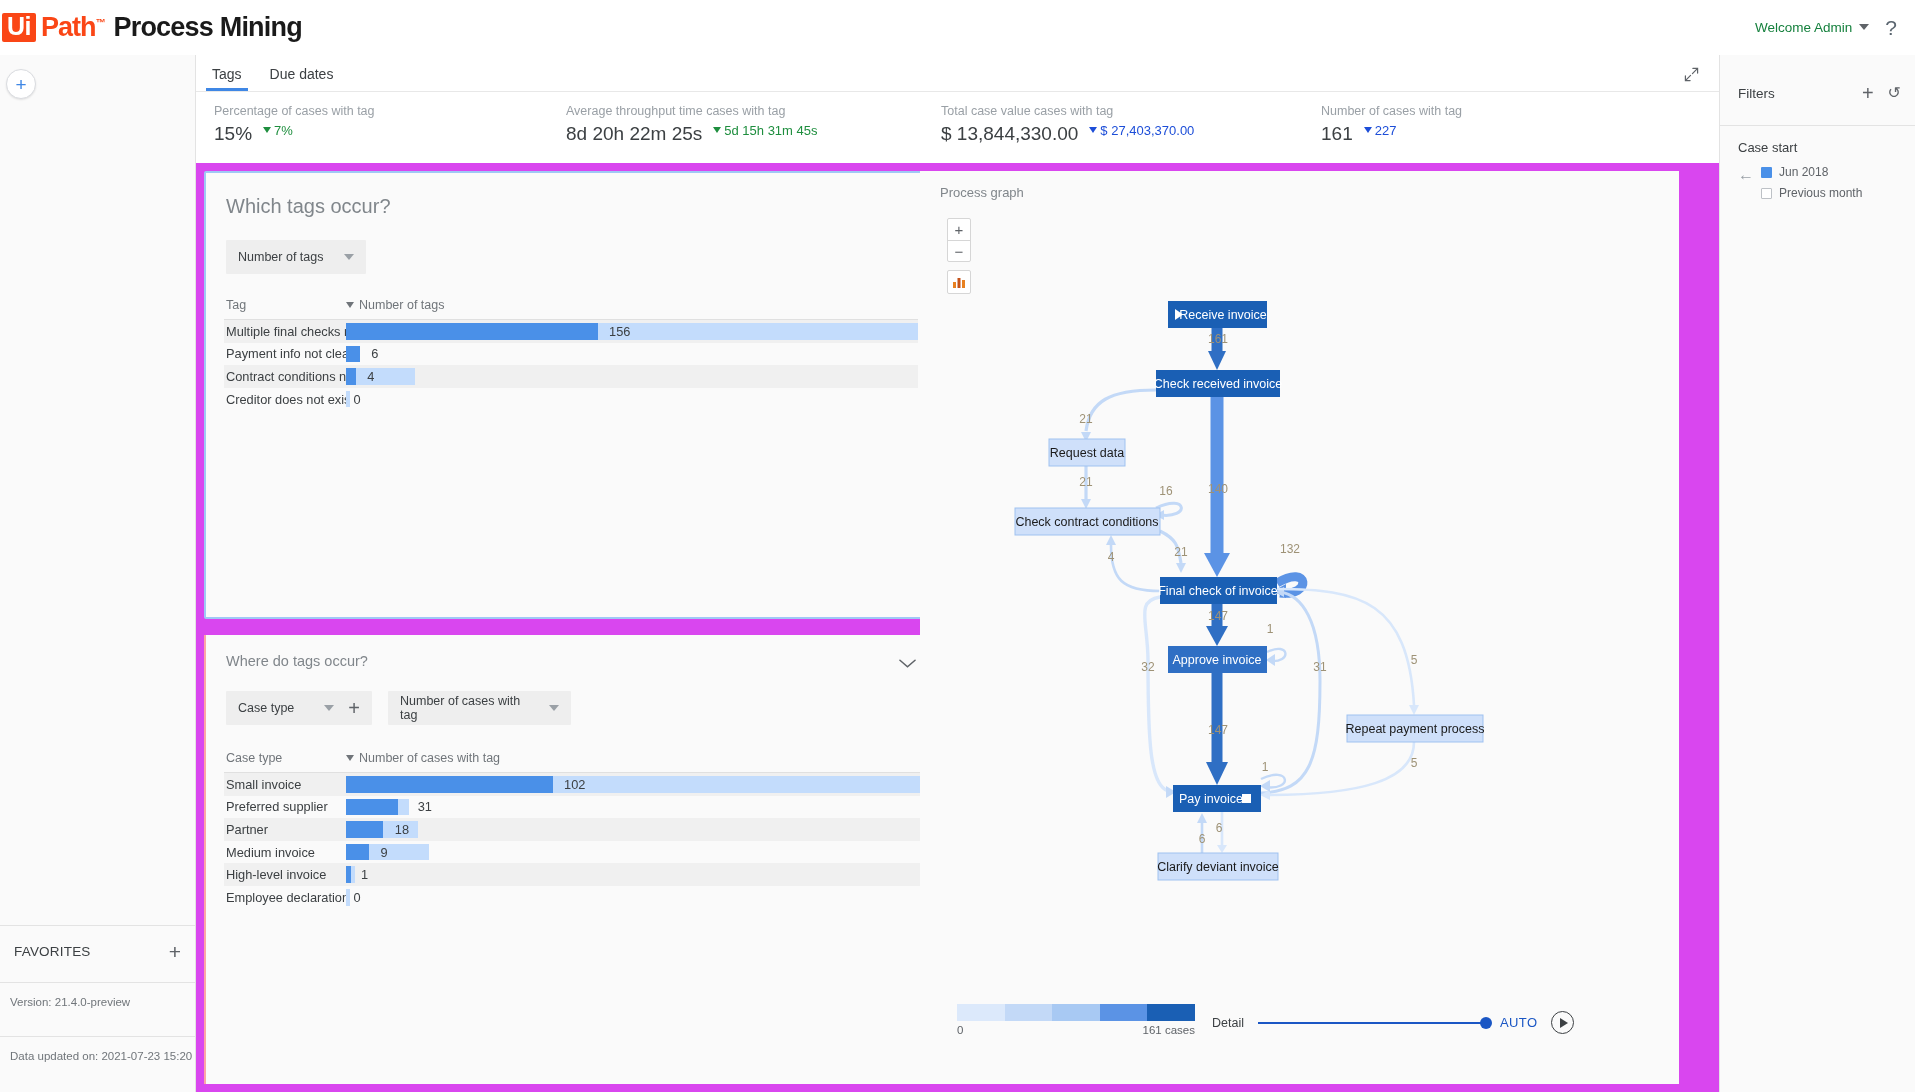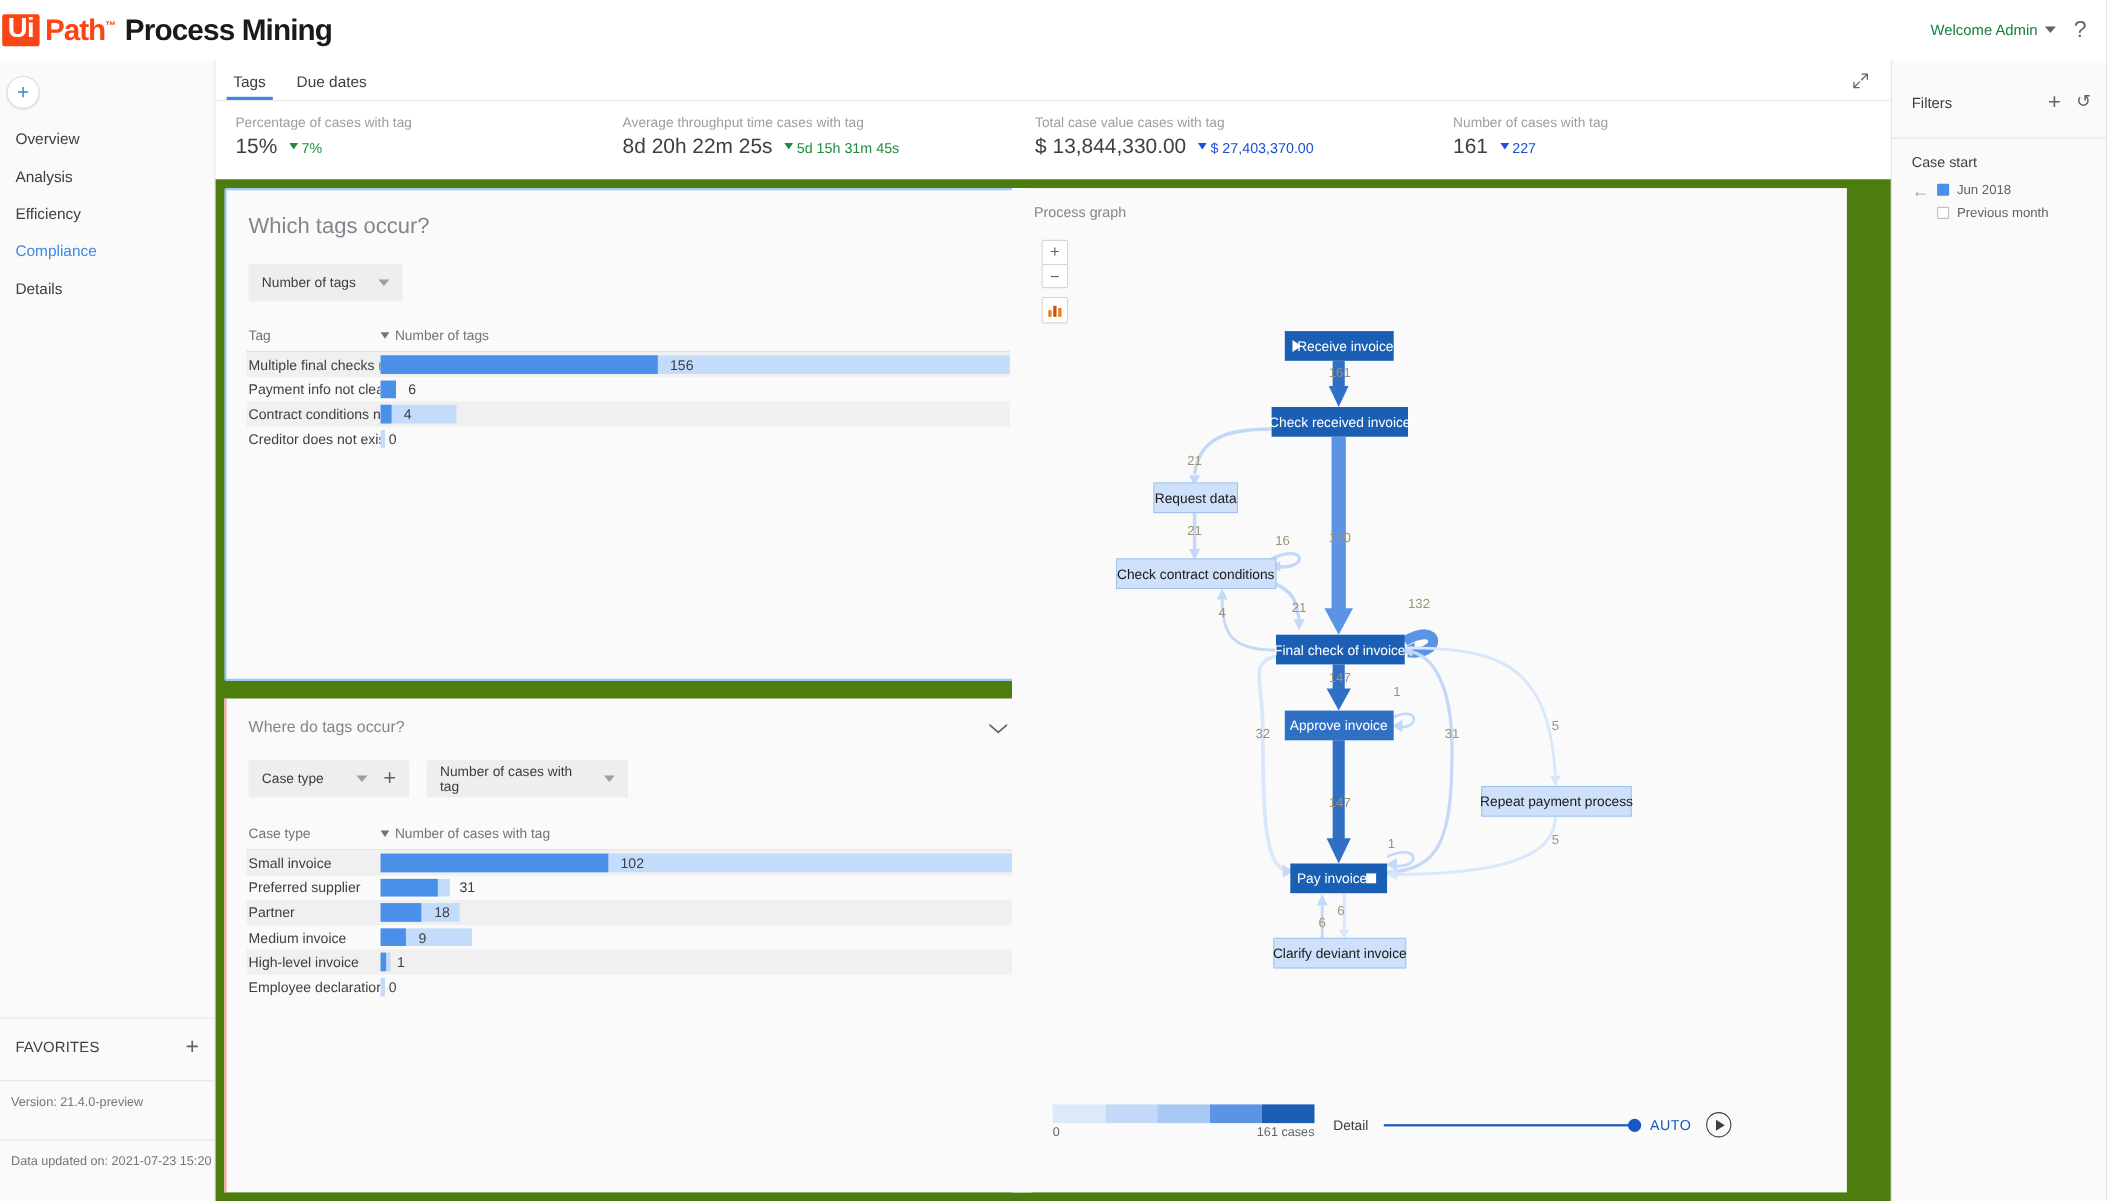--- a/index.html
+++ b/index.html
@@ -94,35 +94,35 @@
   }
 
   
   .kpirow {
     position: absolute; left: 196px; top: 91px; width: 1523px; height: 72px;
     background: #fff; border-top: 1px solid #e8e8e8;
     display: flex;
   }
   .kpi { padding: 12px 0 0 0; }
   .kpi-label { font-size: 12.5px; color: #9aa0a6; margin-bottom: 5px; }
-  .kpi-valrow { display: flex; align-items: center; gap: 11px; }
+  .kpi-valrow { display: flex; align-items: flex-start; gap: 11px; }
   .kpi-value { font-size: 19px; color: #3c4043; font-weight: 400; }
   .kpi-delta { font-size: 13px; display: flex; align-items: center; gap: 3px; }
   .kpi-delta.good { color: #1e8e3e; }
   .kpi-delta.bad  { color: #1d4ed8; }
   .tri-dn {
     width: 0; height: 0; border-left: 4.5px solid transparent;
     border-right: 4.5px solid transparent; border-top: 6px solid currentColor;
     position: relative; top: -1px;
   }
 
   
   .main {
     position: absolute; left: 196px; top: 163px; width: 1523px; height: 929px;
-    background: #4d7c0f;
+    background: #d946ef;
   }
 
   
   .card {
     position: absolute; background: #fafafa;
   }
   .card-a {
     left: 8px; top: 8px; width: 734px; height: 448px;
     border: 2px solid #9fc8f5; border-radius: 2px;
   }
@@ -272,27 +272,20 @@
       <div class="welcome">
         <span>Welcome Admin</span>
         <span class="caret-dn"></span>
       </div>
       <div class="help-icon">?</div>
     </div>
   </div>
 
   <div class="sidebar">
     <div class="add-btn">+</div>
-    <div class="nav">
-      <div class="nav-item">Overview</div>
-      <div class="nav-item">Analysis</div>
-      <div class="nav-item">Efficiency</div>
-      <div class="nav-item active">Compliance</div>
-      <div class="nav-item">Details</div>
-    </div>
     <div class="favorites">
       <span class="favorites-label">FAVORITES</span>
       <span class="fav-plus">+</span>
     </div>
     <div class="sb-foot v">Version: 21.4.0-preview</div>
     <div class="sb-foot d">Data updated on: 2021-07-23 15:20</div>
   </div>
 
   <div class="tabbar">
     <div class="tab active">Tags</div>

